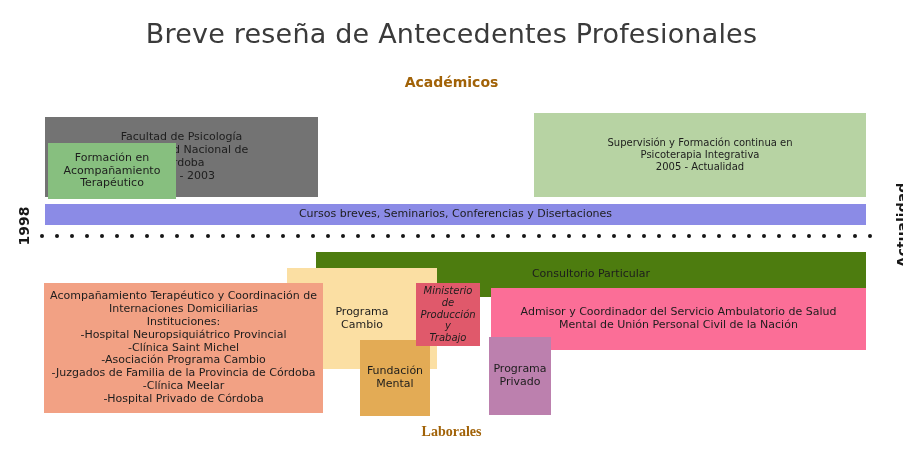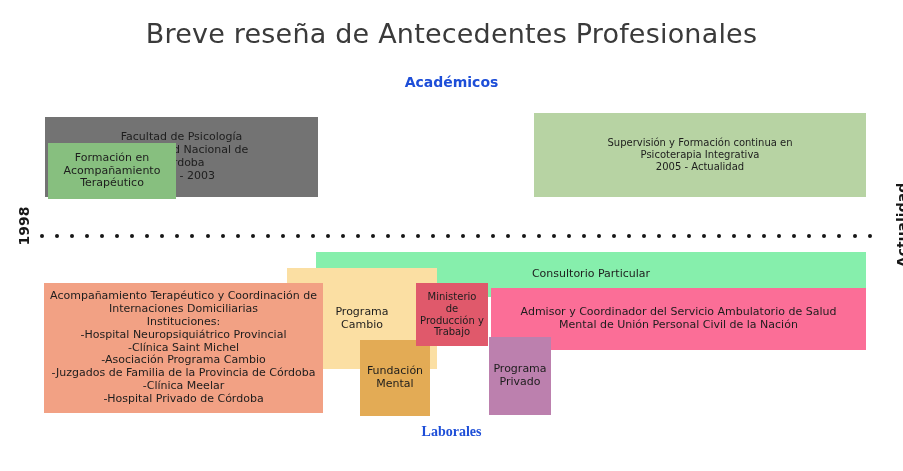--- a/index.html
+++ b/index.html
@@ -10,21 +10,21 @@
   }
   .stage{position:relative;width:903px;height:471px;}
   .abs{position:absolute;box-sizing:border-box;}
 
   #title{
     left:0;top:18px;width:903px;text-align:center;
     font-size:27px;color:#3a3a3a;font-weight:400;letter-spacing:.2px;
     font-family:"DejaVu Sans","Liberation Sans",sans-serif;
   }
   .section-label{
-    font-size:14px;font-weight:bold;color:#1d4ed8;text-align:center;
+    font-size:14px;font-weight:bold;color:#a16207;text-align:center;
     font-family:"DejaVu Sans","Liberation Sans",sans-serif;
   }
   #label-academicos{left:0;top:74px;width:903px;}
   #label-laborales{left:0;top:424px;width:903px;font-family:Liberation Serif, serif;}
 
   .side-label{
     font-size:14px;font-weight:bold;color:#171717;
     white-space:nowrap;font-family:"DejaVu Sans","Liberation Sans",sans-serif;
   }
   #label-1998{
@@ -51,25 +51,25 @@
   #blk-postgrado{left:342px;top:133px;width:192px;height:64px;background:#79cfe0;font-size:11px;z-index:2;}
   #blk-supervision{left:534px;top:113px;width:332px;height:84px;background:#b7d3a3;font-size:10px;z-index:2;}
   #blk-cursos{left:45px;top:204px;width:821px;height:21px;background:#8b8be6;font-size:11px;z-index:2;}
 
   
   #timeline{left:40px;top:232px;width:832px;height:8px;display:flex;
     align-items:center;justify-content:space-between;z-index:4;}
   #timeline i{width:4px;height:4px;background:#161616;border-radius:50%;display:block;}
 
   
-  #blk-consultorio{left:316px;top:252px;width:550px;height:45px;background:#86efac;font-size:11px;z-index:2;}
+  #blk-consultorio{left:316px;top:252px;width:550px;height:45px;background:#4d7c0f;font-size:11px;z-index:2;}
   #blk-acomp{left:44px;top:283px;width:279px;height:130px;background:#f2a184;font-size:11px;z-index:4;}
   #blk-programa{left:287px;top:268px;width:150px;height:101px;background:#fbdfa3;font-size:11px;z-index:3;}
   #blk-minetti{left:360px;top:340px;width:70px;height:76px;background:#e3ab55;font-size:11px;z-index:4;}
-  #blk-ministerio{left:416px;top:283px;width:72px;height:63px;background:#e0596b;font-size:10px;z-index:5;}
+  #blk-ministerio{left:416px;top:283px;width:64px;height:63px;background:#e0596b;font-size:10px;z-index:5;font-style:italic;}
   #blk-admisor{left:491px;top:288px;width:375px;height:62px;background:#fb6e97;font-size:11px;z-index:3;text-align:center;}
   #blk-hospital{left:489px;top:337px;width:62px;height:78px;background:#bc80ae;font-size:11px;z-index:6;}
 </style>
 </head>
 <body>
 
 <div class="stage">
 
   <div class="abs" id="title">Breve reseña de Antecedentes Profesionales</div>
 
@@ -92,20 +92,23 @@
 Terapéutico</span>
   </div>
 
 
   <div class="abs block" id="blk-supervision">
     <span>Supervisión y Formación continua en
 Psicoterapia Integrativa
 2005 - Actualidad</span>
   </div>
 
+  <div class="abs block" id="blk-cursos">
+    <span>Cursos breves, Seminarios, Conferencias y Disertaciones</span>
+  </div>
 
   <div class="abs" id="timeline">
       <i style="background: rgb(22, 22, 22);"></i>
       <i style="background: rgb(22, 22, 22);"></i>
       <i style="background: rgb(22, 22, 22);"></i>
       <i style="background: rgb(22, 22, 22);"></i>
       <i style="background: rgb(22, 22, 22);"></i>
       <i style="background: rgb(22, 22, 22);"></i>
       <i style="background: rgb(22, 22, 22);"></i>
       <i style="background: rgb(22, 22, 22);"></i>

